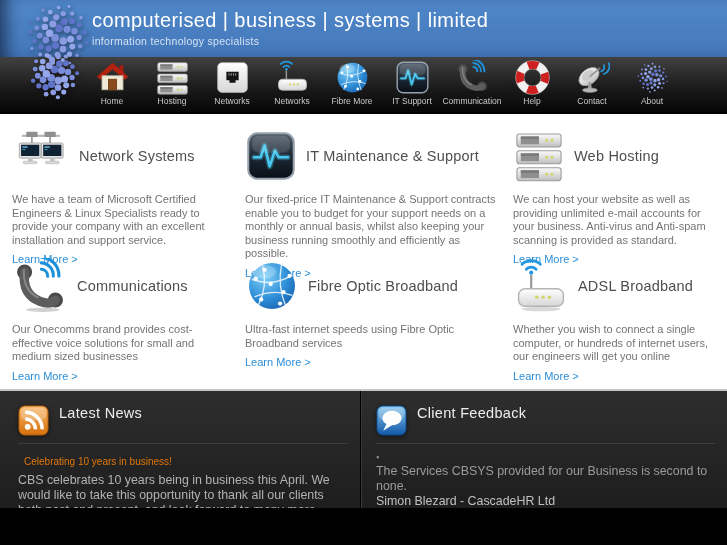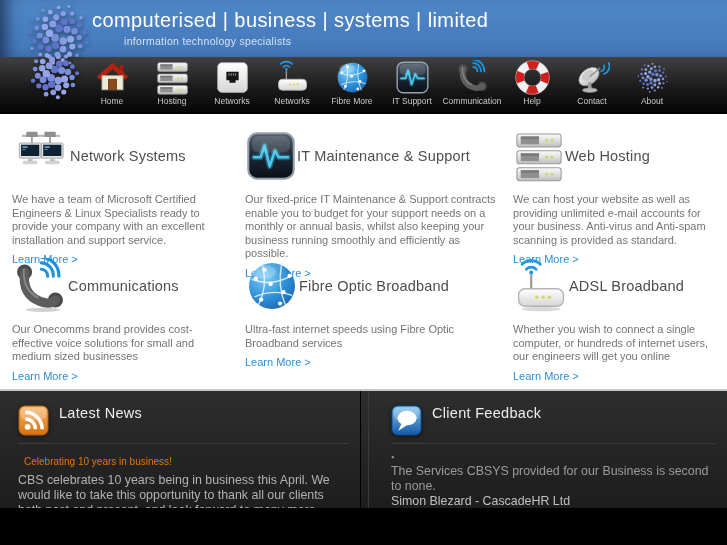--- a/index.html
+++ b/index.html
@@ -4,47 +4,47 @@
 <style>
   html,body{margin:0;padding:0;background:#000;}
   .page{position:relative;width:727px;height:508px;overflow:hidden;
         font-family:"Liberation Sans",sans-serif;background:#15803d;}
 
   
   .site-header{height:57px;background:linear-gradient(180deg,#5088c9,#4377b9);
                box-shadow:inset 14px 0 16px -8px rgba(5,10,30,.6);position:relative;}
   .header-text{padding:9px 0 0 92px;}
   .site-title{font-size:20px;color:#fff;letter-spacing:.4px;font-weight:400;margin:0;}
-  .site-subtitle{font-size:10.5px;color:#d6e2f3;margin-top:3px;letter-spacing:.3px;margin-left:32px;}
+  .site-subtitle{font-size:10.5px;color:#d6e2f3;margin-top:3px;letter-spacing:.3px;}
   .logo{position:absolute;left:20px;top:4px;width:74px;height:110px;z-index:6;}
   .logo svg{width:100%;height:100%;filter:drop-shadow(1px 2px 2px rgba(0,0,0,.45));}
 
   
   .main-nav{height:55px;background:linear-gradient(180deg,#414141,#1d1d1d 52%,#060606);
             border-bottom:2px solid #000;display:flex;padding-left:82px;box-sizing:content-box;}
   .nav-item{width:60px;padding-top:3px;text-align:center;cursor:pointer;}
   .nav-item svg{width:35px;height:35px;display:block;margin:0 auto;}
   .nav-label{font-size:8.5px;color:#c9c9c9;margin-top:1px;white-space:nowrap;}
 
   
   .features{background:#fff;height:275px;box-sizing:border-box;padding:13px 0 0 12px;
             display:grid;grid-template-columns:233px 268px 214px;grid-auto-rows:130px;}
   .feature{padding-right:14px;}
-  .feature-head{display:flex;align-items:center;min-height:58px;}
+  .feature-head{display:flex;align-items:center;gap:9px;min-height:58px;}
   .feature-head svg{flex:0 0 auto;}
   .feature-title{font-size:14.5px;color:#4e4e4e;font-weight:400;margin:0;letter-spacing:.2px;}
   .feature-desc{font-size:11px;color:#747474;line-height:13.5px;margin:8px 0 2px;}
   .learn-more{font-size:11px;color:#2b8ed8;text-decoration:none;cursor:pointer;display:inline-block;}
 
   
   .site-footer{height:156px;box-sizing:border-box;border-top:2px solid #c6c6c6;
                background:linear-gradient(180deg,#2e2e2e,#181818);display:flex;color:#b2b2b2;}
   .footer-col{box-sizing:border-box;padding:14px 12px 0 18px;}
   .col-news{width:361px;border-right:1px solid #000;}
-  .col-feedback{flex:1;border-left:1px solid #3a3a3a;padding-left:22px;margin-left:7px;}
+  .col-feedback{flex:1;border-left:1px solid #3a3a3a;padding-left:14px;}
   .col-head{display:flex;align-items:flex-start;gap:10px;}
   .col-head svg{width:31px;height:31px;filter:drop-shadow(0 1px 2px rgba(0,0,0,.6));}
   .col-heading{font-size:14.5px;color:#ededed;font-weight:400;margin:0;letter-spacing:.3px;}
   .col-rule{border:0;border-top:1px solid #3d3d3d;margin:7px 0 0;}
   .news-body{margin-top:12px;}
   .news-title{color:#e0770b;font-size:10px;margin:6px;font-weight:400;}
   .news-text{color:#b2b2b2;font-size:12.4px;line-height:15px;margin:1px 0 0;}
   .more-orange{color:#e0770b;cursor:pointer;}
   .bottom-rule{border:0;border-top:1px solid #3d3d3d;margin:6px 0 0;}
   .fb-bullet{color:#8a8a8a;font-size:9px;margin-top:9px;line-height:9px;}

